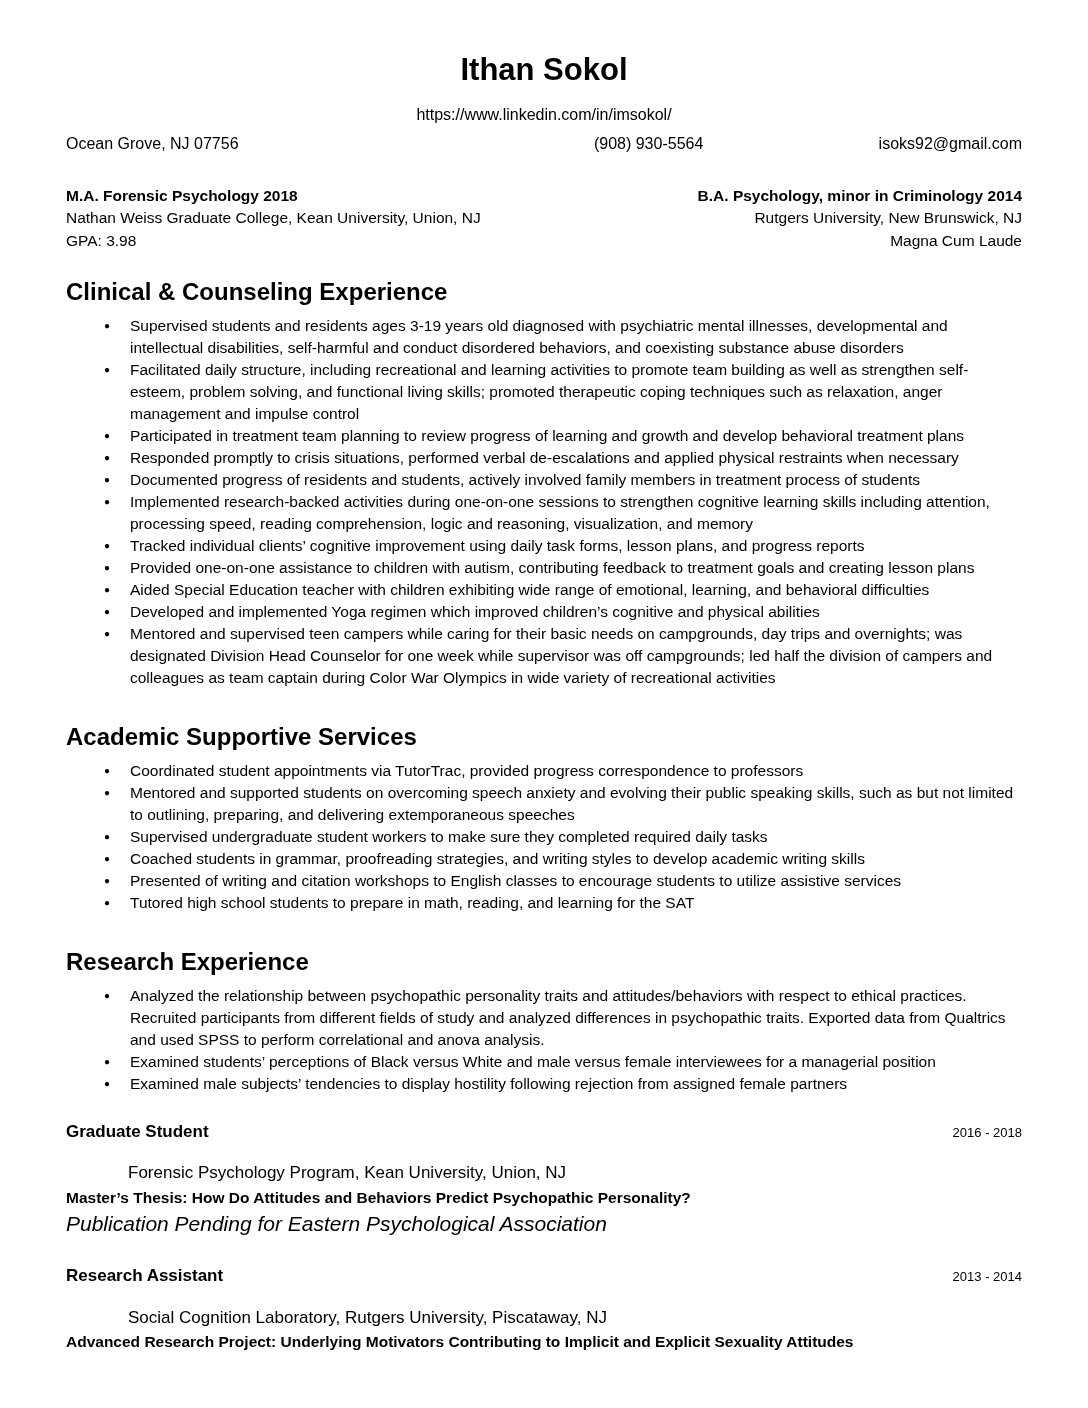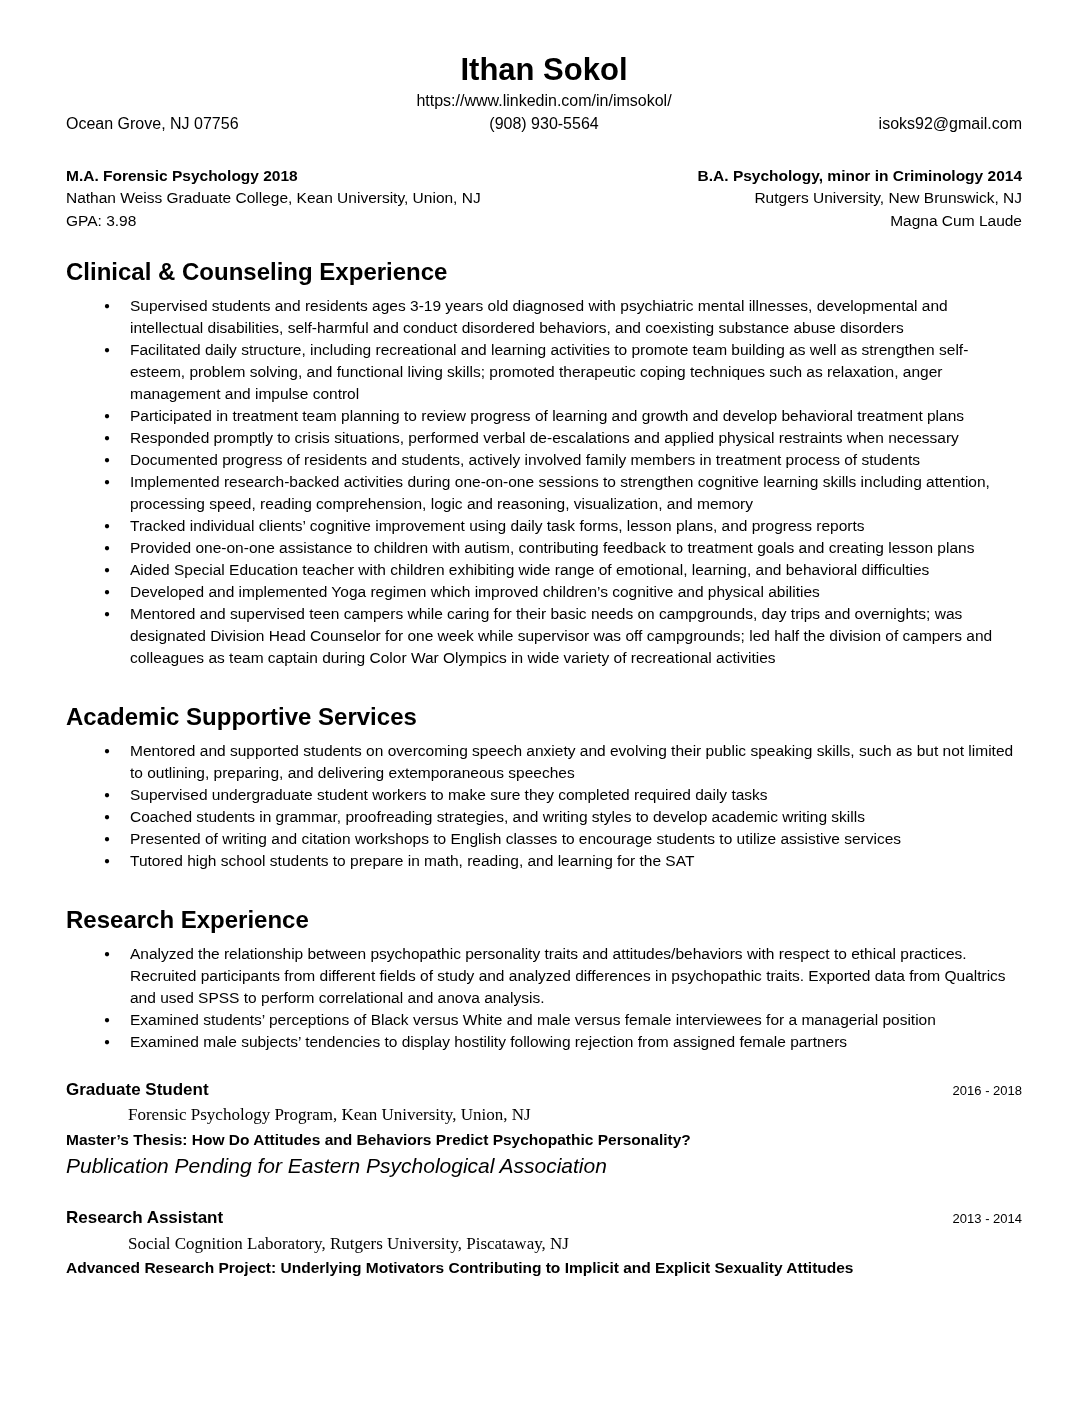--- a/index.html
+++ b/index.html
@@ -23,31 +23,31 @@
     text-align: center;
     font-size: 31px;
     font-weight: bold;
     line-height: 1.15;
     margin: 0;
   }
   .linkedin {
     text-align: center;
     font-size: 16px;
     line-height: 1.35;
-    margin-top: 2px;
+    margin-top: 16px;
   }
   .contact-row {
     display: flex;
     align-items: baseline;
     font-size: 16px;
     line-height: 1.35;
-    margin-top: 2px;
+    margin-top: 8px;
   }
   .contact-row .left  { flex: 1; text-align: left; }
-  .contact-row .mid   { flex: 1; text-align: center; }
+  .contact-row .mid   { flex: 1; text-align: right; }
   .contact-row .right { flex: 1; text-align: right; }
 
   
   h2.section-title {
     font-size: 24px;
     font-weight: bold;
     margin: 0;
     line-height: 1.2;
   }
   .sec-education { margin-top: 30px; }
@@ -90,21 +90,21 @@
 
   
   .position { margin-top: 26px; }
   .position-head {
     display: flex;
     justify-content: space-between;
     align-items: baseline;
   }
   .position-role  { font-size: 17px; font-weight: bold; line-height: 1.3; }
   .position-dates { font-size: 13px; line-height: 1.3; }
-  .position-org   { font-size: 17px; line-height: 1.4; padding-left: 62px; margin-top: 2px; font-family: Liberation Serif, serif; }
+  .position-org   { font-size: 17px; line-height: 1.4; padding-left: 62px; margin-top: 18px; }
   .position-bold  { font-size: 15.5px; font-weight: bold; line-height: 1.45; margin-top: 2px; }
   .position-italic{ font-size: 21px; font-style: italic; line-height: 1.45; }
 </style>
 </head>
 <body>
 
 <div class="page">
 
   <div>
     <div class="name">Ithan Sokol</div>
@@ -146,20 +146,21 @@
         <li>Aided Special Education teacher with children exhibiting wide range of emotional, learning, and behavioral difficulties</li>
         <li>Developed and implemented Yoga regimen which improved children’s cognitive and physical abilities</li>
         <li>Mentored and supervised teen campers while caring for their basic needs on campgrounds, day trips and overnights; was designated Division Head Counselor for one week while supervisor was off campgrounds; led half the division of campers and colleagues as team captain during Color War Olympics in wide variety of recreational activities</li>
       </ul>
   </div>
 
   <div class="sec-academic">
     <h2 class="section-title">Academic Supportive Services</h2>
     <ul class="bullets">
 
+    <li>Coordinated student appointments via TutorTrac, provided progress correspondence to professors</li>
         <li>Mentored and supported students on overcoming speech anxiety and evolving their public speaking skills, such as but not limited to outlining, preparing, and delivering extemporaneous speeches</li>
         <li>Supervised undergraduate student workers to make sure they completed required daily tasks</li>
         <li>Coached students in grammar, proofreading strategies, and writing styles to develop academic writing skills</li>
         <li>Presented of writing and citation workshops to English classes to encourage students to utilize assistive services</li>
         <li>Tutored high school students to prepare in math, reading, and learning for the SAT</li>
       </ul>
   </div>
 
   <div class="sec-research">
     <h2 class="section-title">Research Experience</h2>

